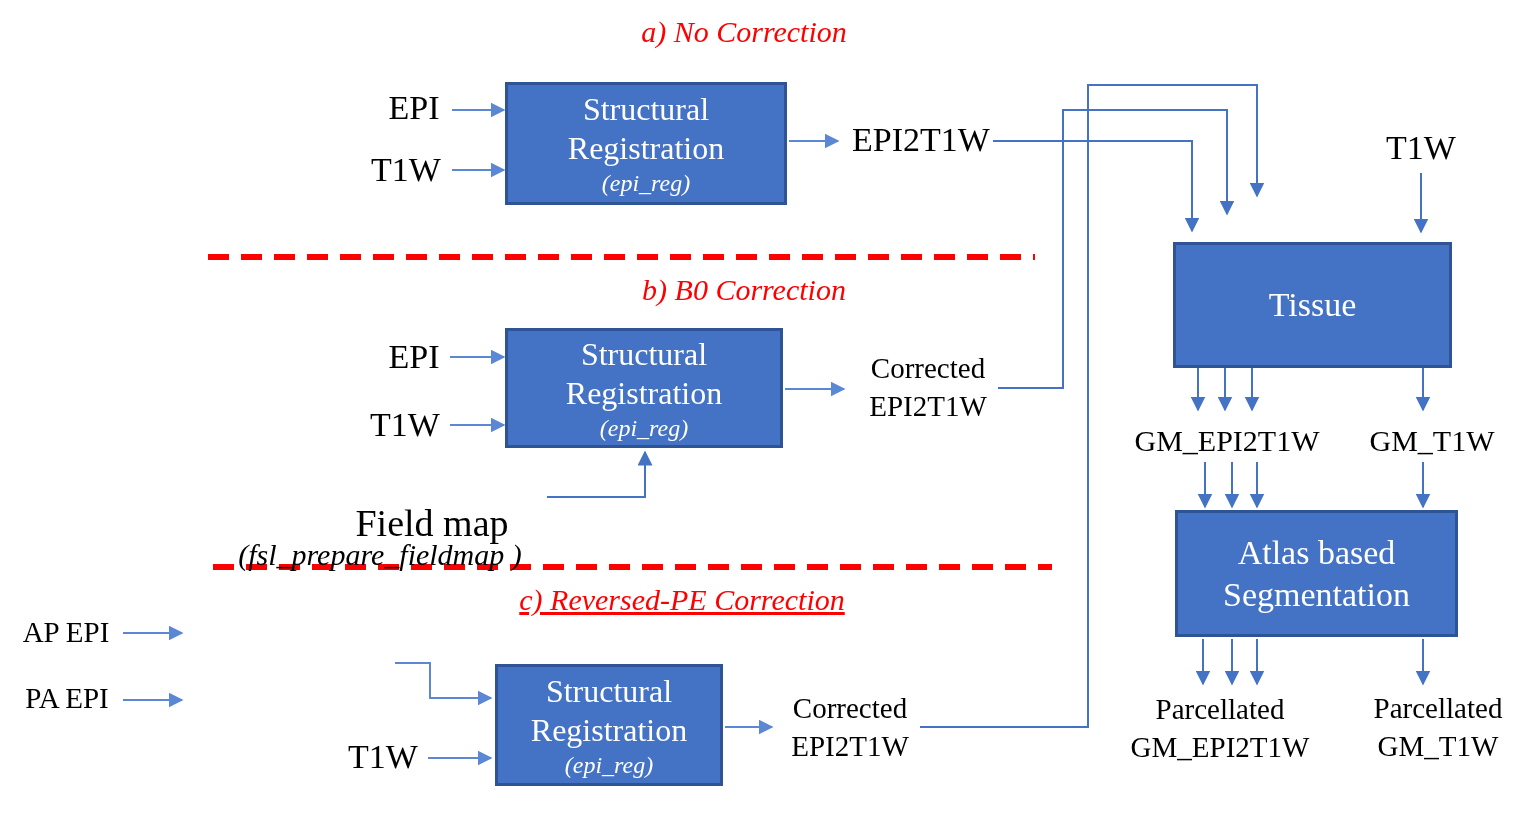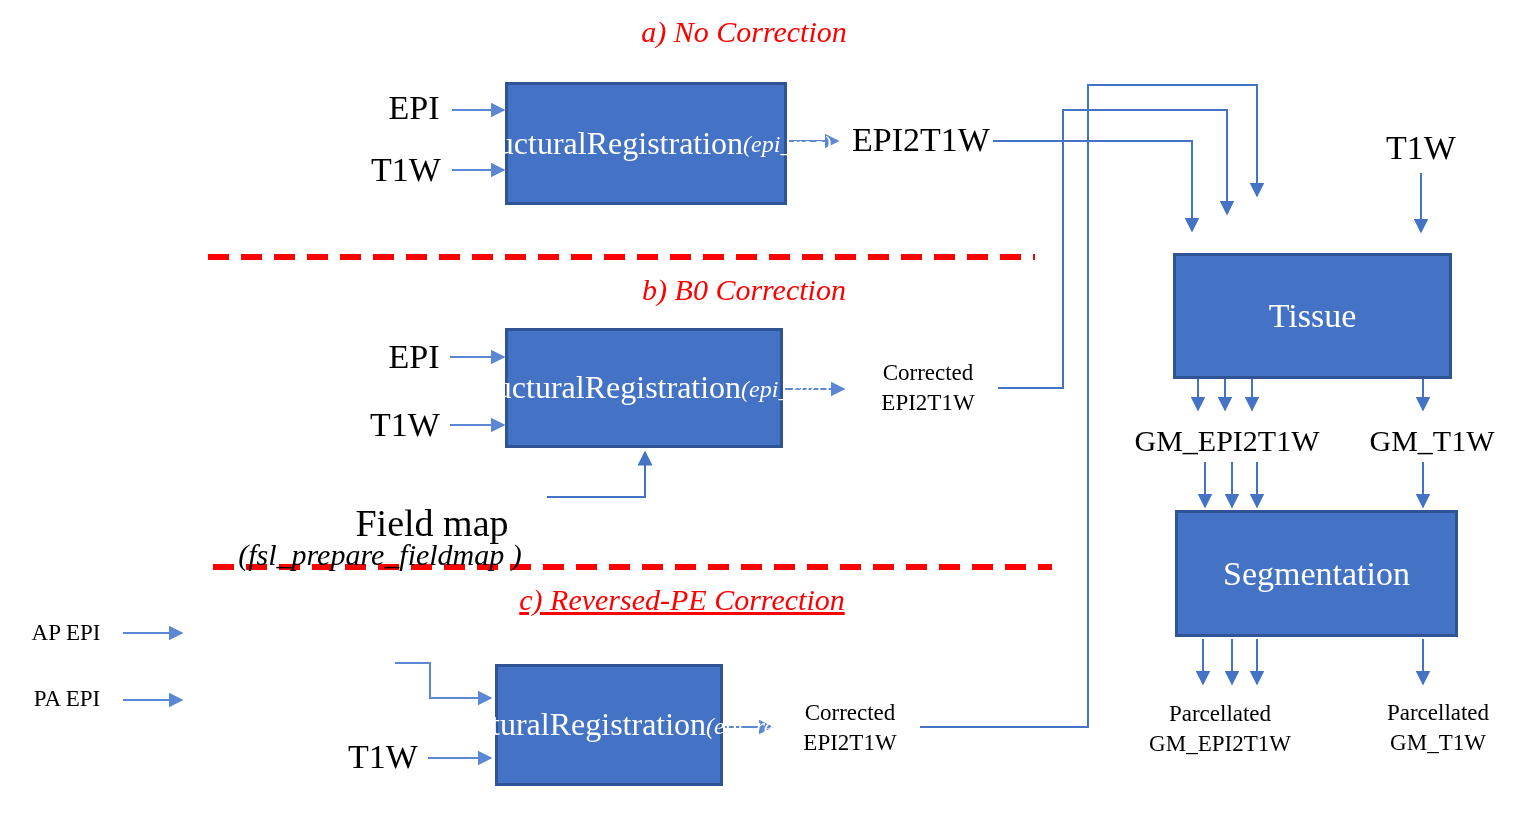--- a/index.html
+++ b/index.html
@@ -19,32 +19,32 @@
   }
   #wires{position:absolute;left:0;top:0;z-index:1;}
   .conn{stroke:var(--connector-blue);stroke-width:2;fill:none;}
   .conn-light{stroke:var(--input-arrow-blue);stroke-width:2;fill:none;}
   .sep{stroke:var(--divider-red);stroke-width:6;stroke-dasharray:21 12;fill:none;}
   .mk-blue{fill:var(--connector-blue);}
   .mk-light{fill:var(--input-arrow-blue);}
   .node{
     position:absolute;z-index:2;background:var(--box-fill);
     border:3px solid var(--box-border);box-sizing:border-box;
-    color:var(--box-text);display:flex;flex-direction:row;
+    color:var(--box-text);display:flex;flex-direction:column;
     align-items:center;justify-content:center;text-align:center;line-height:1.22;
   }
   .node .big{font-size:32px;}
   .node .bigger{font-size:34px;}
   .node .sub{font-size:24px;font-style:italic;line-height:1.1;margin-top:2px;}
   .lbl{
     position:absolute;z-index:2;transform:translate(-50%,-50%);
     color:var(--label-text);white-space:nowrap;text-align:center;line-height:1.3;
   }
   .sz34{font-size:34px;}
-  .sz31{font-size:23px;}
+  .sz31{font-size:29px;}
   .sz30{font-size:30px;}
   .fieldmap{font-size:38px;}
   .note{font-size:30px;font-style:italic;margin-top:20px;}
   .rtitle{
     position:absolute;z-index:2;transform:translate(-50%,-50%);
     color:var(--title-red);font-size:30px;font-style:italic;white-space:nowrap;
   }
 </style>
 </head>
 <body>
@@ -134,26 +134,27 @@
     <div class="big">Structural</div>
     <div class="big">Registration</div>
     <div class="sub">(epi_reg)</div>
   </div>
   <div class="lbl sz31" style="left:850px;top:728px;">
     <div>Corrected</div>
     <div>EPI2T1W</div>
   </div>
 
   <div class="lbl sz34" style="left:1421px;top:148px;">T1W</div>
-  <div class="node" style="left:1173px;top:253px;width:279px;height:126px;">
+  <div class="node" style="left:1173px;top:242px;width:279px;height:126px;">
     <div class="bigger">Tissue</div>
   </div>
   <div class="lbl sz30" style="left:1227px;top:440px;">GM_EPI2T1W</div>
   <div class="lbl sz30" style="left:1432px;top:440px;">GM_T1W</div>
   <div class="node" style="left:1175px;top:510px;width:283px;height:127px;">
+    <div class="bigger">Atlas based</div>
     <div class="bigger">Segmentation</div>
   </div>
   <div class="lbl sz31" style="left:1220px;top:729px;">
     <div>Parcellated</div>
     <div>GM_EPI2T1W</div>
   </div>
   <div class="lbl sz31" style="left:1438px;top:728px;">
     <div>Parcellated</div>
     <div>GM_T1W</div>
   </div>

